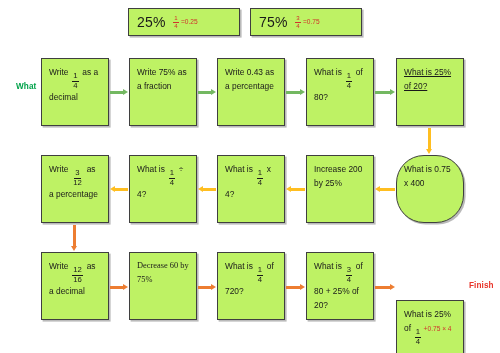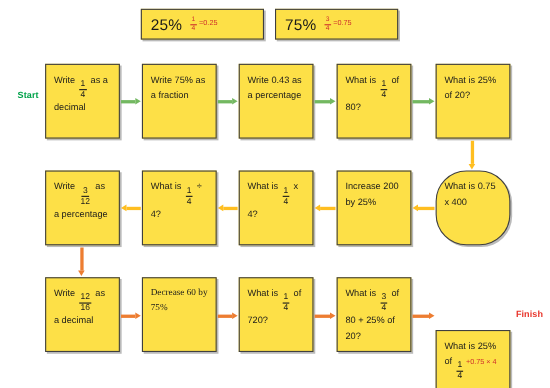--- a/index.html
+++ b/index.html
@@ -17,21 +17,21 @@
   .canvas {
     position: absolute;
     left: 0; top: 0;
     width: 500px;
     height: 353px;
   }
   
   .box {
     position: absolute;
     box-sizing: border-box;
-    background: #fde047;
+    background: #bef264;
     border: 1.4px solid #3f3f3f;
     box-shadow: 1.6px 1.6px 0 rgba(130,130,130,0.55);
     padding: 6px 6px 4px 7px;
     font-size: 8.4px;
     line-height: 14px;
     color: #1a1a1a;
   }
   .header-box {
     display: flex;
     align-items: center;
@@ -155,33 +155,33 @@
     <span class="pct">75%</span>
     <span class="note">
       <span class="frac">
         <span class="num">3</span>
         <span class="den">4</span>
       </span>
       <span>=0.75</span>
     </span>
   </div>
 
-  <div class="flag" style="left:16px; top:82px; color:#00a24a;">Start</div>
+  <div class="flag" style="left:16px; top:82px; color:#00a24a;">What</div>
 
   <div class="box" id="r1c1" style="left:41px; top:58px; width:68px; height:68px;"><span>Write </span><span class="frac">
         <span class="num">1</span>
         <span class="den">4</span>
       </span><span> as a decimal</span></div>
   <div class="box" id="r1c2" style="left:129px; top:58px; width:68px; height:68px;"><span>Write 75% as a fraction</span></div>
   <div class="box" id="r1c3" style="left:217px; top:58px; width:68px; height:68px;"><span>Write 0.43 as a percentage</span></div>
   <div class="box" id="r1c4" style="left:306px; top:58px; width:68px; height:68px;"><span>What is </span><span class="frac">
         <span class="num">1</span>
         <span class="den">4</span>
       </span><span> of 80?</span></div>
-  <div class="box" id="r1c5" style="left:396px; top:58px; width:68px; height:68px;"><span>What is 25% of 20?</span></div>
+  <div class="box" id="r1c5" style="left:396px; top:58px; width:68px; height:68px;text-decoration:underline;"><span>What is 25% of 20?</span></div>
 
   <div class="arrow right" style="left:110px; top:88px; width:18px; height:9px; color:#73b861;">
     <span class="shaft"></span>
       <span class="head"></span>
   </div>
   <div class="arrow right" style="left:198px; top:88px; width:18px; height:9px; color:#73b861;">
     <span class="shaft"></span>
       <span class="head"></span>
   </div>
   <div class="arrow right" style="left:286px; top:88px; width:19px; height:9px; color:#73b861;">

